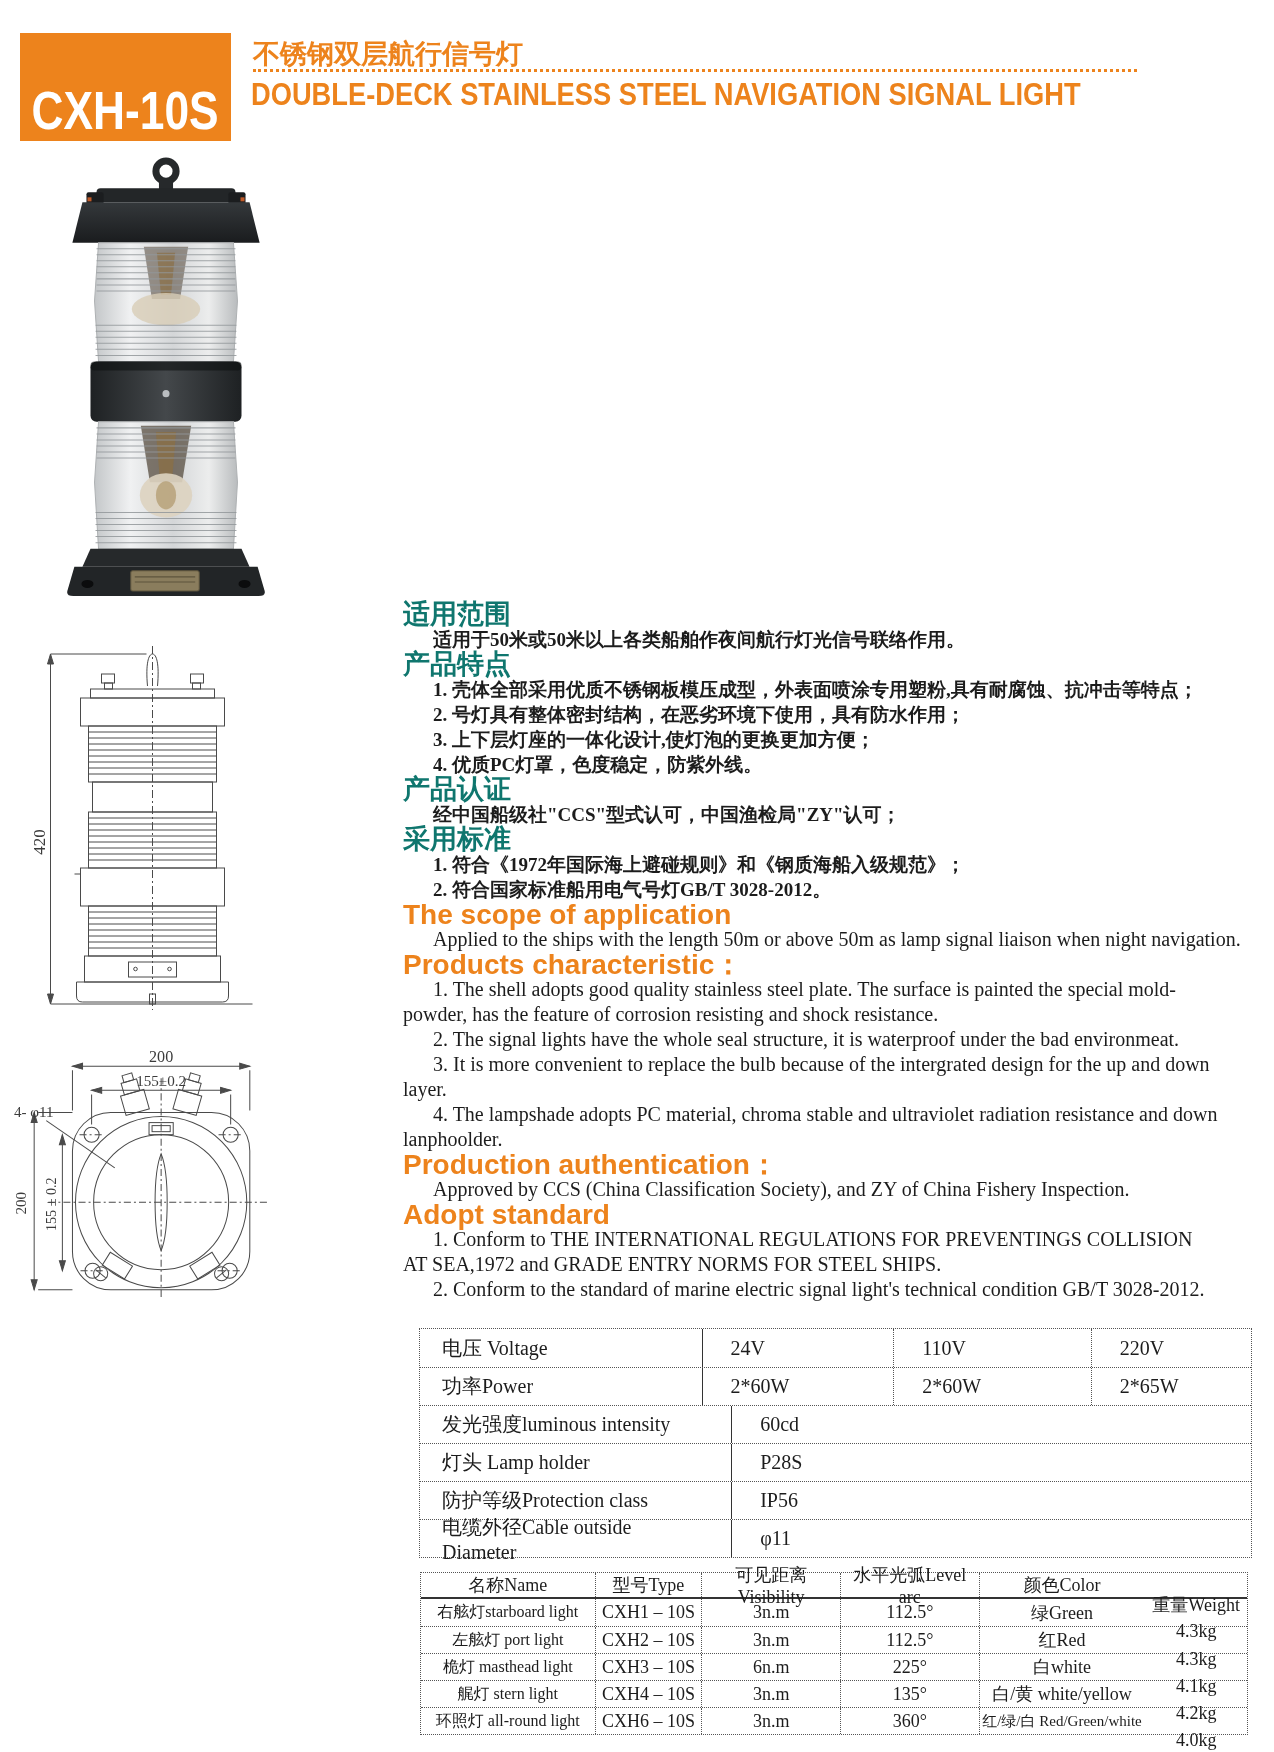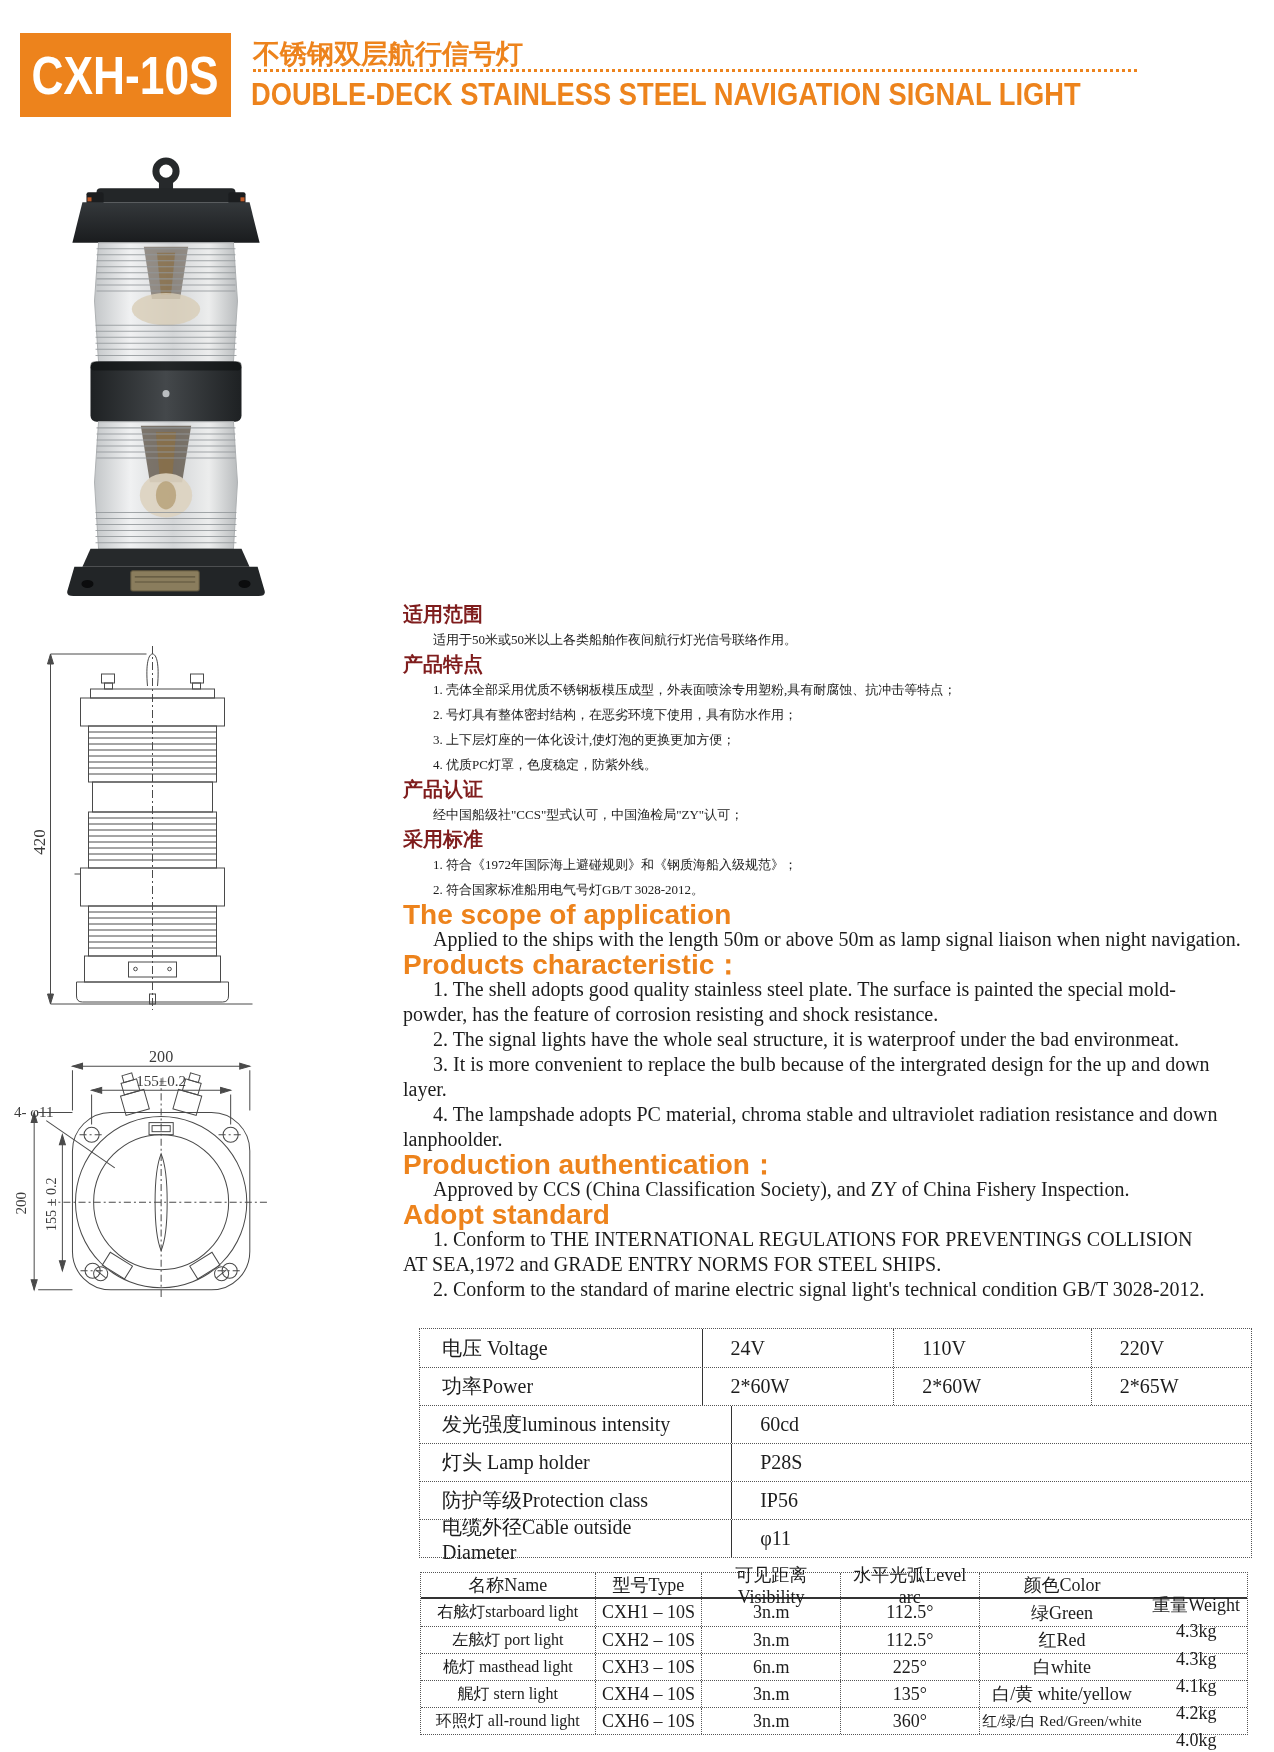--- a/index.html
+++ b/index.html
@@ -1,34 +1,34 @@
 <!DOCTYPE html>
 <html><head>
 <meta charset="utf-8">
 <style>
   html,body{margin:0;padding:0;background:#ffffff;}
   #page{position:relative;width:1274px;height:1752px;background:#fff;overflow:hidden;
         font-family:"Liberation Serif",serif;color:#1c1c1c;}
   
-  #model-box{position:absolute;left:20px;top:33px;width:211px;height:84px;background:#ed831c;
-             display:flex;align-items:center;justify-content:center;}
+  #model-box{position:absolute;left:20px;top:33px;width:211px;height:108px;background:#ed831c;
+             display:flex;align-items:flex-end;justify-content:center;}
   #model-box span{font-family:"Liberation Sans",sans-serif;font-weight:bold;font-size:54px;color:#fff;
                   transform:scaleX(0.82);letter-spacing:0px;white-space:nowrap;}
   #title-cn{position:absolute;left:253px;top:36px;font-family:"Liberation Sans",sans-serif;
             font-weight:bold;font-size:27px;color:#ed831c;white-space:nowrap;}
   #title-dots{position:absolute;left:253px;top:69px;width:884px;height:0;border-bottom:3px dotted #ed831c;}
   #title-en{position:absolute;left:251px;top:77px;font-family:"Liberation Sans",sans-serif;
             font-weight:bold;font-size:31px;color:#ed831c;white-space:nowrap;
             transform:scaleX(0.88);transform-origin:left center;}
   
   #content{position:absolute;left:403px;top:602px;width:760px;}
   .line{height:25px;line-height:25px;white-space:nowrap;overflow:visible;}
-  .h-cn{font-family:"Liberation Sans",sans-serif;font-weight:bold;font-size:20px;color:#7f1d1d;}
+  .h-cn{font-family:"Liberation Sans",sans-serif;font-weight:bold;font-size:27px;color:#0f766e;}
   .h-en{font-family:"Liberation Sans",sans-serif;font-weight:bold;font-size:28px;color:#ed831c;}
-  .body-cn{font-size:13px;}
+  .body-cn{font-size:19px;font-weight:bold;}
   .body-en{font-size:20px;}
   .indent{padding-left:30px;}
   
   #spec-table{position:absolute;left:419px;top:1328px;width:833px;border:1px dotted #555;
               box-sizing:border-box;font-size:20px;}
   .srow{display:flex;height:38px;box-sizing:border-box;}
   .srow + .srow{border-top:1px dotted #555;}
   .slabel{width:286px;box-sizing:border-box;padding-left:22px;display:flex;align-items:center;}
   .sval{box-sizing:border-box;padding-left:28px;display:flex;align-items:center;border-left:1px solid #333;margin-left:39px;}
   .sv1{width:177px;}

